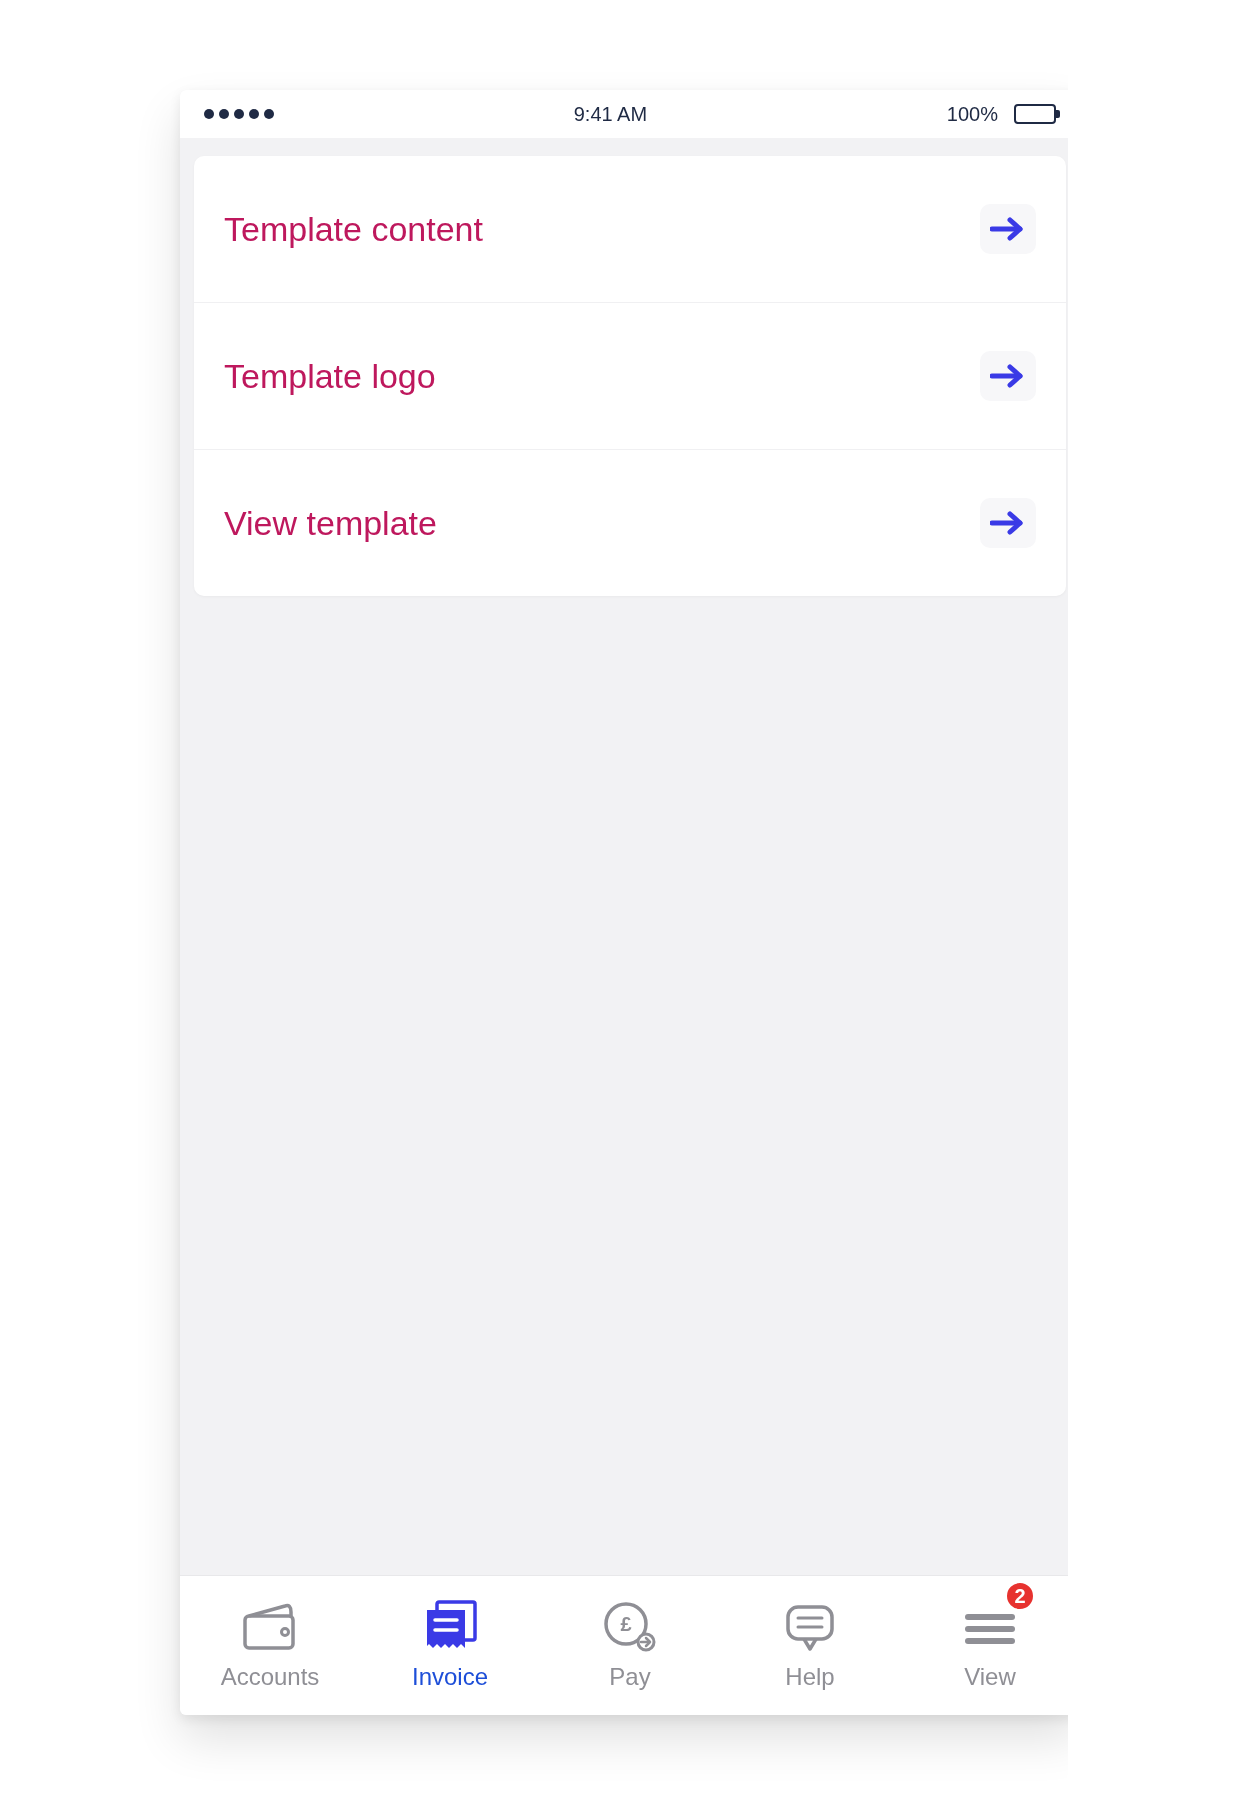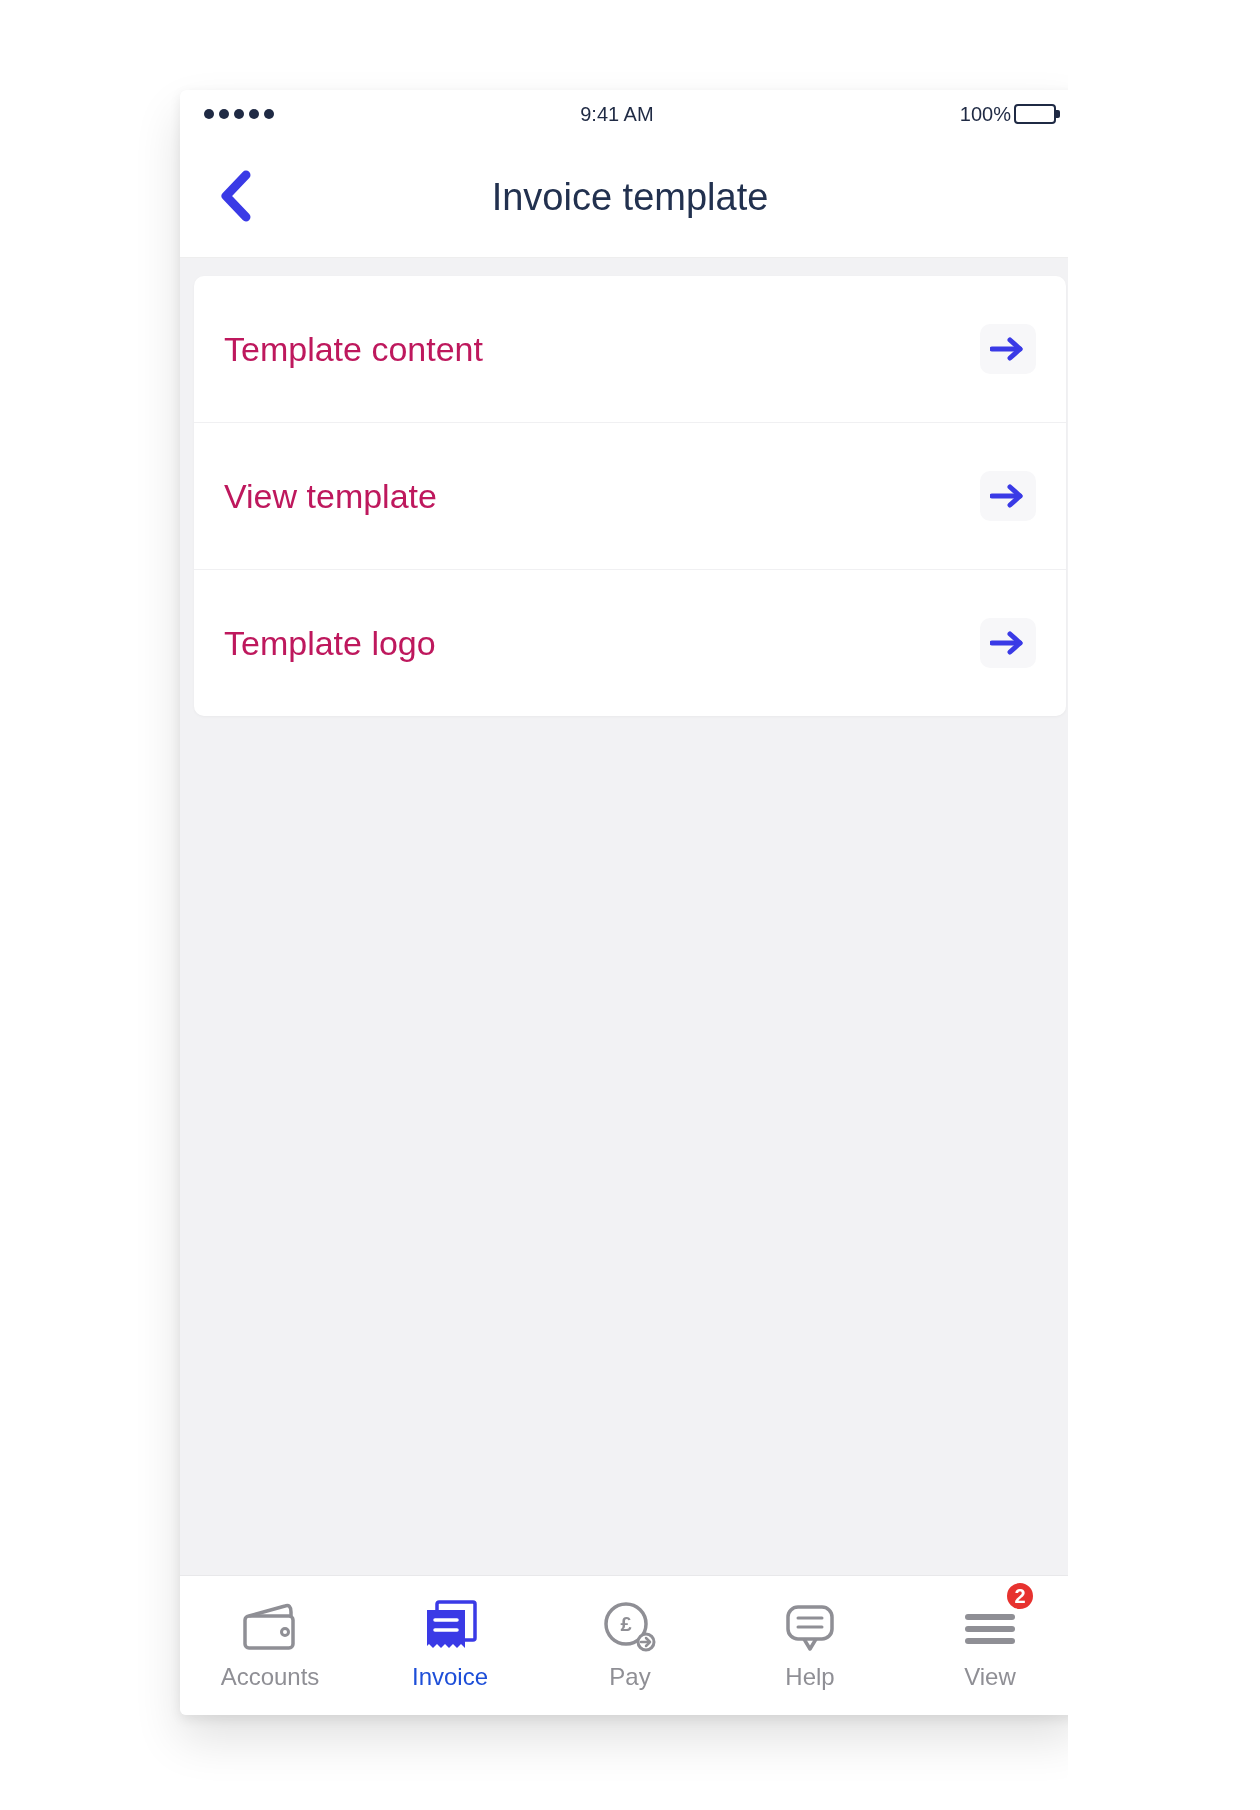--- a/index.html
+++ b/index.html
@@ -49,21 +49,21 @@
   }
   .status-dots .dot {
     width: 10px;
     height: 10px;
     border-radius: 50%;
     background: #1f2a44;
   }
   .status-battery {
     display: flex;
     align-items: center;
-    gap: 3px;
+    gap: 16px;
   }
   .battery-icon {
     width: 42px;
     height: 20px;
     border: 2px solid #1f2a44;
     border-radius: 4px;
     position: relative;
     padding: 2px;
   }
   .battery-icon::after {
@@ -207,62 +207,54 @@
           <span class="dot"></span>
           <span class="dot"></span>
       </div>
       <div>9:41 AM</div>
       <div class="status-battery">
         <span>100%</span>
         <span class="battery-icon"><span class="battery-fill"></span></span>
       </div>
     </div>
 
-    <div class="nav-header">
-      <div class="back-btn">
-        <svg width="34" height="54" viewBox="0 0 34 54">
-          <polyline points="28,6 8,27 28,48" fill="none" stroke="#3a3ae6" stroke-width="9" stroke-linecap="round" stroke-linejoin="round"></polyline>
-        </svg>
-      </div>
-      <div class="nav-title">Invoice template</div>
-    </div>
 
     <div class="content">
       <div class="card">
 
         <div class="row">
           <span class="row-label">Template content</span>
           <span class="row-arrow">
             <svg width="36" height="24" viewBox="0 0 36 24">
               <line x1="2" y1="12" x2="30" y2="12" stroke="#3a3ae6" stroke-width="5" stroke-linecap="round"></line>
               <polyline points="20,3 30,12 20,21" fill="none" stroke="#3a3ae6" stroke-width="5" stroke-linecap="round" stroke-linejoin="round"></polyline>
             </svg>
           </span>
         </div>
 
         <div class="row">
+          <span class="row-label">Template logo</span>
+          <span class="row-arrow">
+            <svg width="36" height="24" viewBox="0 0 36 24">
+              <line x1="2" y1="12" x2="30" y2="12" stroke="#3a3ae6" stroke-width="5" stroke-linecap="round"></line>
+              <polyline points="20,3 30,12 20,21" fill="none" stroke="#3a3ae6" stroke-width="5" stroke-linecap="round" stroke-linejoin="round"></polyline>
+            </svg>
+          </span>
+        </div>
+
+        <div class="row">
           <span class="row-label">View template</span>
           <span class="row-arrow">
             <svg width="36" height="24" viewBox="0 0 36 24">
               <line x1="2" y1="12" x2="30" y2="12" stroke="#3a3ae6" stroke-width="5" stroke-linecap="round"></line>
               <polyline points="20,3 30,12 20,21" fill="none" stroke="#3a3ae6" stroke-width="5" stroke-linecap="round" stroke-linejoin="round"></polyline>
             </svg>
           </span>
         </div>
 
-        <div class="row">
-          <span class="row-label">Template logo</span>
-          <span class="row-arrow">
-            <svg width="36" height="24" viewBox="0 0 36 24">
-              <line x1="2" y1="12" x2="30" y2="12" stroke="#3a3ae6" stroke-width="5" stroke-linecap="round"></line>
-              <polyline points="20,3 30,12 20,21" fill="none" stroke="#3a3ae6" stroke-width="5" stroke-linecap="round" stroke-linejoin="round"></polyline>
-            </svg>
-          </span>
-        </div>
-
       </div>
     </div>
 
     <div class="tab-bar">
 
       <div class="tab">
         <div class="tab-icon">
           <svg width="58" height="50" viewBox="0 0 58 50">
             <rect x="4" y="14" width="48" height="32" rx="4" fill="none" stroke="#8f8f95" stroke-width="3.5"></rect>
             <path d="M8 14 L44 4 Q50 2 50 10 V14" fill="none" stroke="#8f8f95" stroke-width="3.5" stroke-linejoin="round"></path>

